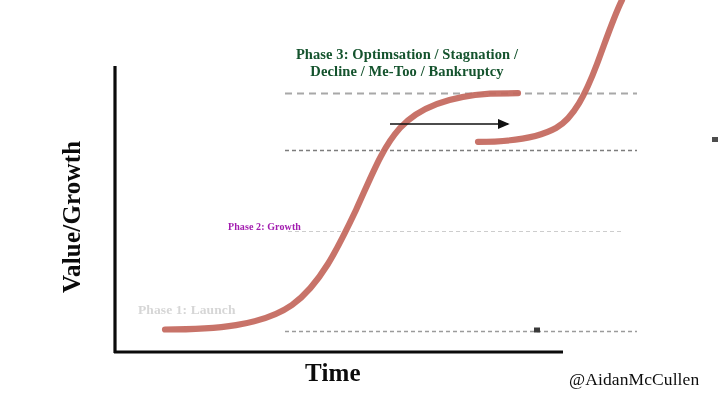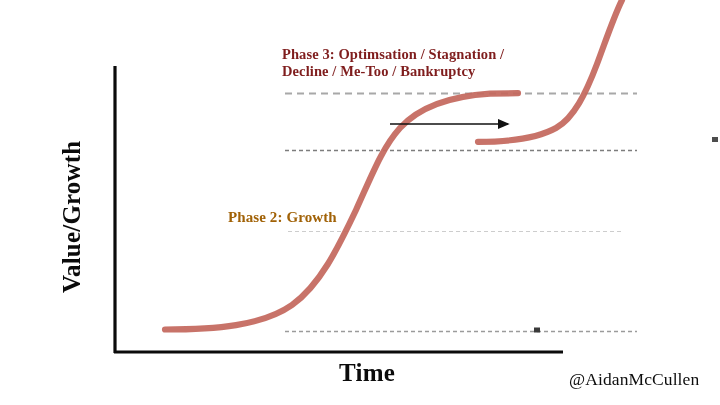--- a/index.html
+++ b/index.html
@@ -30,42 +30,42 @@
   .lbl {
     position: absolute;
     white-space: nowrap;
     line-height: 1.18;
   }
   
   #phase3-label {
     left: 282px;
     top: 46px;
     width: 250px;
-    color: #7f1d1d;
+    color: #14532d;
     font-size: 14.5px;
     font-weight: 700;
-    text-align: left;
+    text-align: center;
     white-space: normal;
     letter-spacing: 0.1px;
   }
   
   #phase4-label {
     left: 178px;
     top: 115px;
     color: #111111;
     font-size: 14.5px;
     font-weight: 700;
     letter-spacing: 0.1px;
   }
   
   #phase2-label {
     left: 228px;
-    top: 209px;
-    color: #a16207;
-    font-size: 15px;
+    top: 221px;
+    color: #a21caf;
+    font-size: 10px;
     font-weight: 700;
     letter-spacing: 0.1px;
   }
   
   #phase1-label {
     left: 138px;
     top: 302px;
     color: #d6d6d6;
     font-size: 13.5px;
     font-weight: 700;
@@ -82,21 +82,21 @@
     color: #0b0b0b;
     font-size: 25px;
     font-weight: 700;
     letter-spacing: 0.2px;
   }
   
   #x-axis-title {
     left: 305px;
     top: 358px;
     width: 90px;
-    text-align: right;
+    text-align: left;
     color: #0b0b0b;
     font-size: 25px;
     font-weight: 700;
     letter-spacing: 0.2px;
   }
   
   #handle-label {
     left: 569px;
     top: 369px;
     color: #0d0d0d;
@@ -144,20 +144,21 @@
              C 606,40 614,16 622,0" fill="none" stroke="#c4685e" stroke-width="6.2" stroke-linecap="round" stroke-linejoin="round" opacity="0.93"></path>
 
     <line x1="390" y1="124" x2="508" y2="124" stroke="#111111" stroke-width="1.7" marker-end="url(#arrowhead)"></line>
   </svg>
 
   <div class="lbl" id="phase3-label">Phase 3: Optimsation / Stagnation / Decline / Me-Too / Bankruptcy</div>
 
 
   <div class="lbl" id="phase2-label">Phase 2: Growth</div>
 
+  <div class="lbl" id="phase1-label">Phase 1: Launch</div>
 
   <div class="lbl" id="y-axis-title">Value/Growth</div>
 
   <div class="lbl" id="x-axis-title">Time</div>
 
   <div class="lbl" id="handle-label">@AidanMcCullen</div>
 
 </div>
 
 </body></html>

